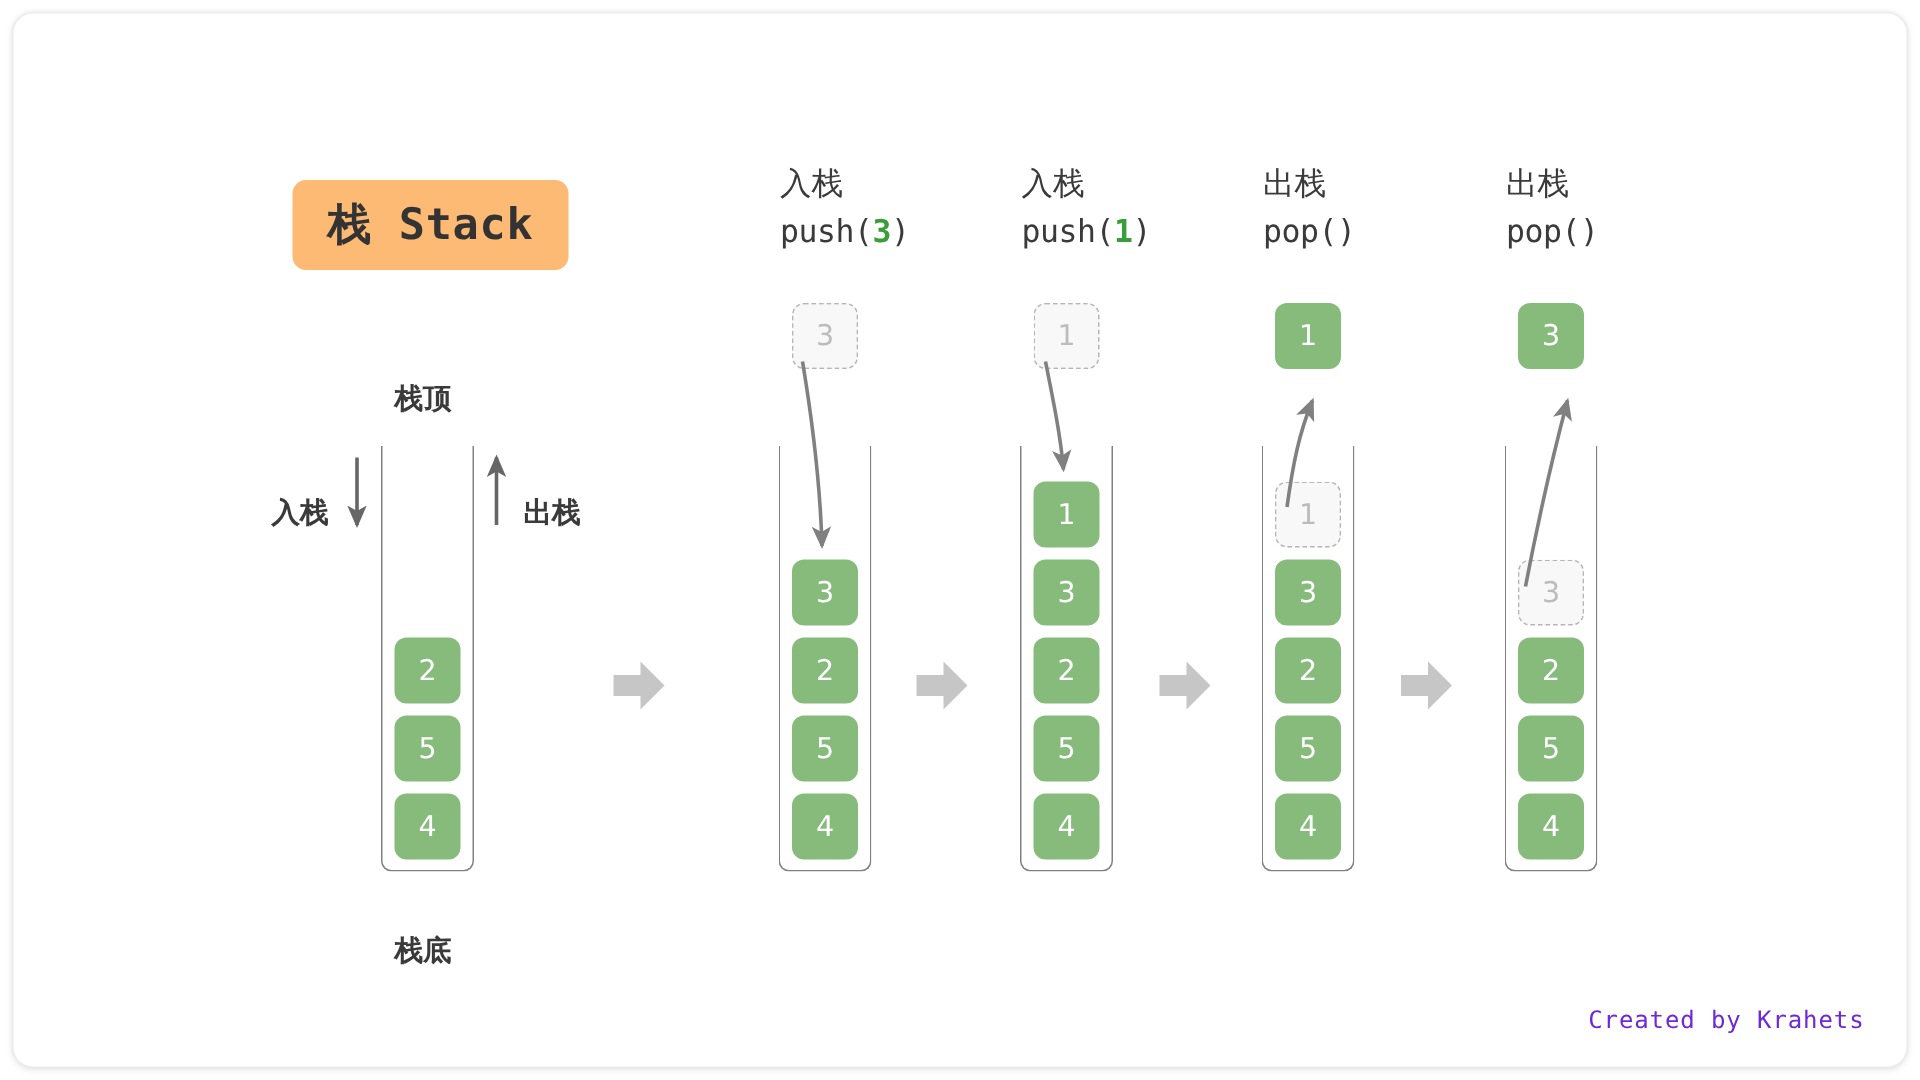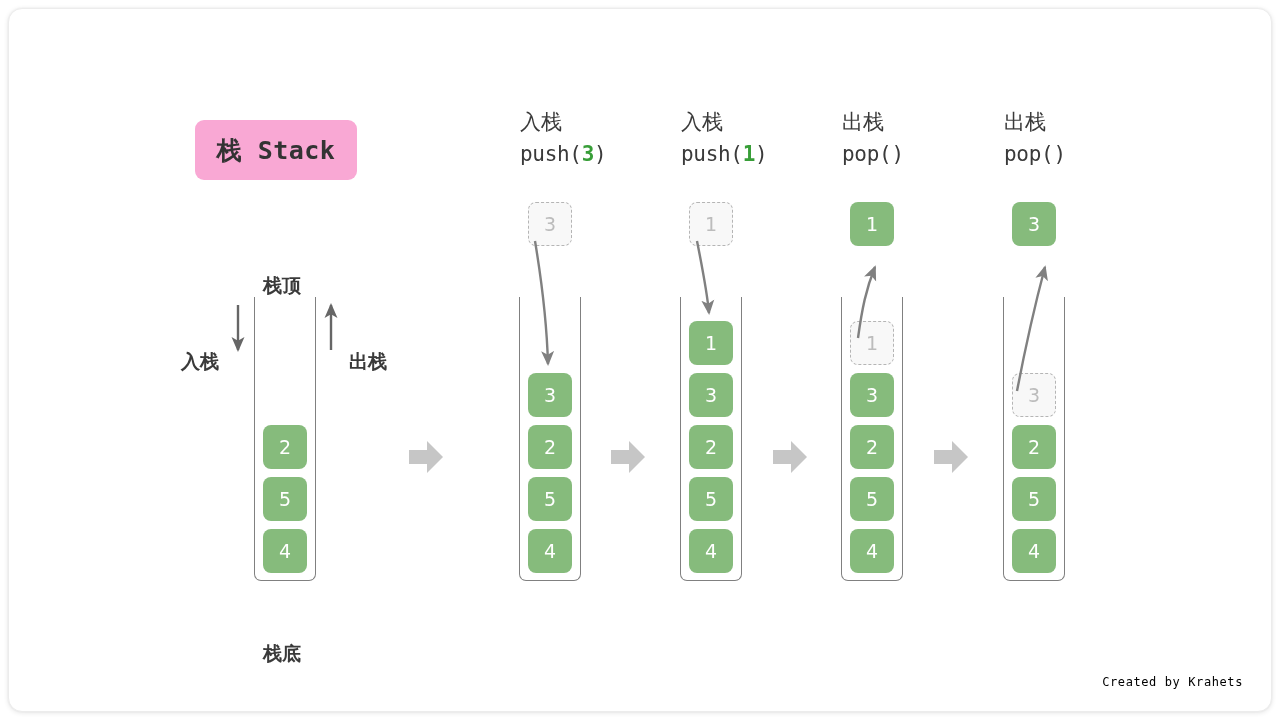--- a/index.html
+++ b/index.html
@@ -17,36 +17,35 @@
     background: #ffffff;
     border-radius: 14px;
     border: 1px solid #ececec;
     box-shadow: 0 1px 5px rgba(0,0,0,0.10), 0 0 0 1px rgba(0,0,0,0.015);
   }
   .abs { position: absolute; }
 
   
   #title-badge {
     left: 186px; top: 111px;
-    width: 162px; height: 60px;
-    background: #f9a8d4;
+    width: 184px; height: 60px;
+    background: #fdba74;
     border-radius: 9px;
     display: flex; align-items: center; justify-content: center;
     font-family: "DejaVu Sans Mono", "Liberation Mono", monospace;
-    font-size: 25px; font-weight: bold;
+    font-size: 29px; font-weight: bold;
     color: #333333;
     letter-spacing: 0.5px;
   }
 
   
   .cn-label {
     font-family: "DejaVu Sans", "Liberation Sans", sans-serif;
     font-size: 19px; font-weight: bold; color: #3a3a3a;
     white-space: nowrap;
-    margin-top: 20px;
   }
   #label-top  { left: 254px; top: 244px; }
   #label-bottom { left: 254px; top: 612px; text-align: center; }
   #label-push-side { left: 172px; top: 320px; }
   #label-pop-side  { left: 340px; top: 320px; }
 
   
   .col-head {
     font-size: 21px; color: #3a3a3a; white-space: nowrap; line-height: 1.0;
   }
@@ -89,21 +88,21 @@
     border: 1.8px dashed #b5b5b5;
   }
 
   svg { overflow: visible; }
   #overlay { left: 0; top: 0; width: 1264px; height: 704px; pointer-events: none; }
 
   
   #watermark {
     right: 28px; bottom: 22px;
     font-family: "DejaVu Sans Mono", "Liberation Mono", monospace;
-    font-size: 12px; color: #000000; letter-spacing: 0.6px;
+    font-size: 16px; color: #6d28d9; letter-spacing: 0.6px;
     white-space: nowrap;
   }
 </style>
 </head>
 <body>
 
 <div id="card">
 
   <div id="title-badge" class="abs">栈 Stack</div>
 

